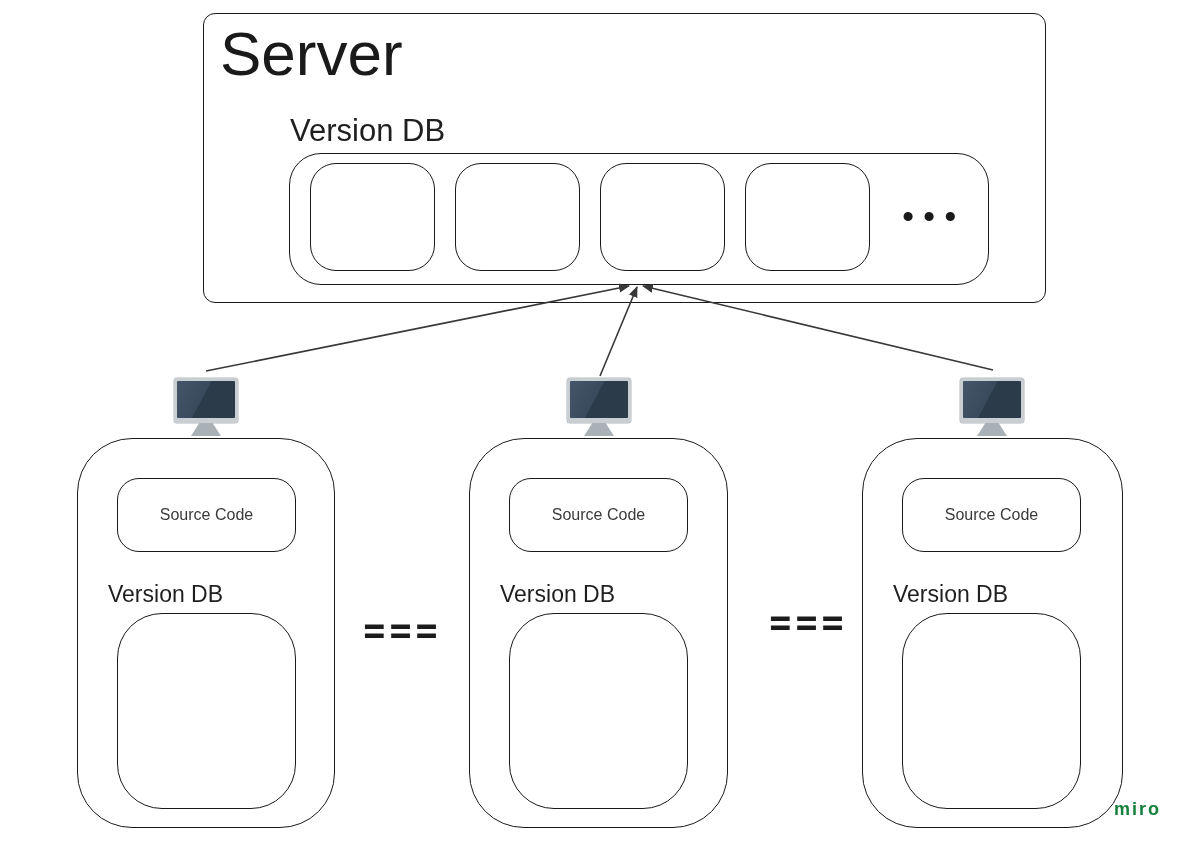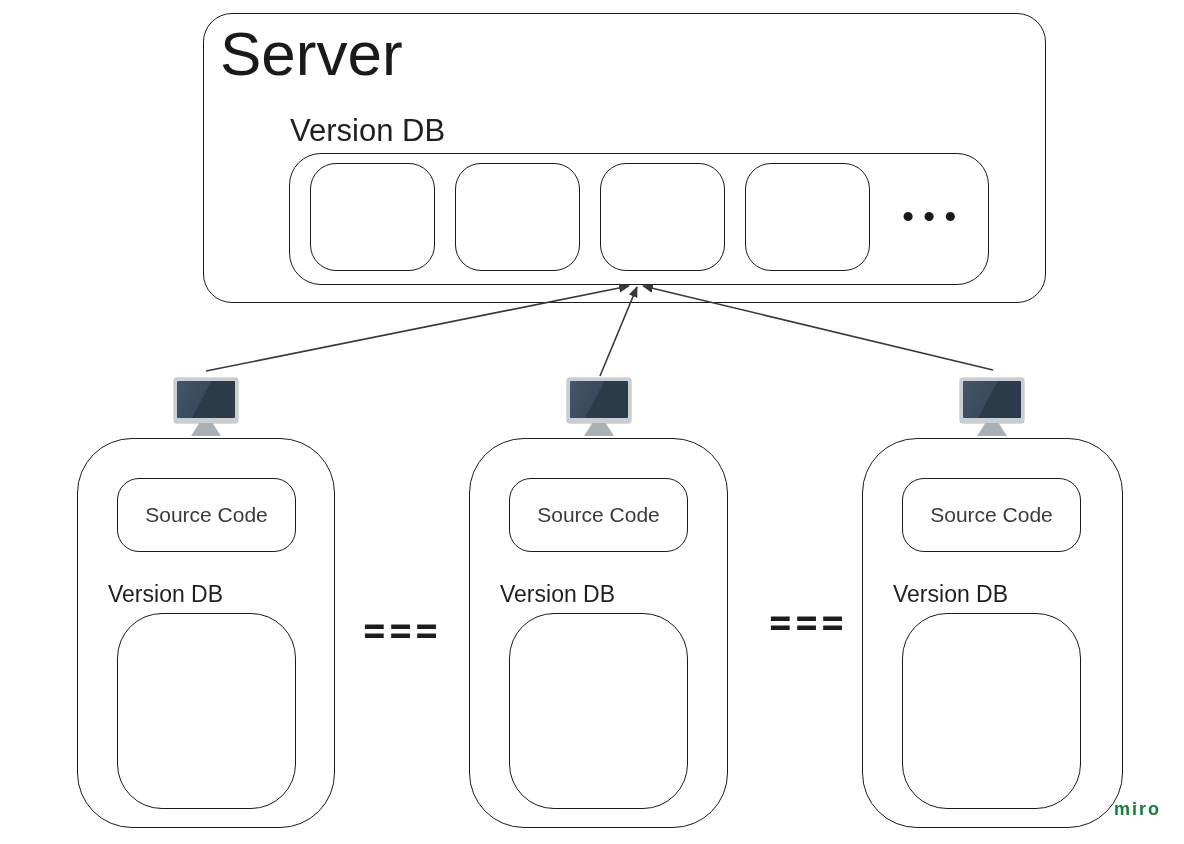--- a/index.html
+++ b/index.html
@@ -11,21 +11,21 @@
     font-family:"Liberation Sans","DejaVu Sans",sans-serif;
     color:#1f1f1f;
   }
   .box{
     position:absolute;
     border:1.5px solid #1a1a1a;
     background:#ffffff;
     box-sizing:border-box;
   }
   
-  #server-box{left:203px;top:13px;width:843px;height:290px;border-radius:29px;}
+  #server-box{left:203px;top:13px;width:843px;height:290px;border-radius:12px;}
   #server-title{
     position:absolute;left:16px;top:4px;
     font-size:62px;line-height:1.15;font-weight:400;color:#1a1a1a;
     white-space:nowrap;
   }
   #server-vdb-label{
     position:absolute;left:86px;top:98px;
     font-size:31px;line-height:1.2;color:#1f1f1f;white-space:nowrap;
   }
   #server-vdb-box{left:85px;top:139px;width:700px;height:132px;border-radius:32px;}
@@ -65,21 +65,21 @@
   .client-box{top:438px;height:390px;border-radius:55px;}
   #client-1{left:77px;width:258px;}
   #client-2{left:469px;width:259px;}
   #client-3{left:862px;width:261px;}
   .source-code-box{
     position:absolute;left:39px;top:39px;width:179px;height:74px;
     border:1.5px solid #1a1a1a;border-radius:22px;background:#fff;
     box-sizing:border-box;
     display:flex;align-items:center;justify-content:center;
   }
-  .source-code-label{font-size:21px;color:#3a3a3a;white-space:nowrap;}
+  .source-code-label{font-size:16px;color:#3a3a3a;white-space:nowrap;}
   .client-vdb-label{
     position:absolute;left:30px;top:142px;
     font-size:23px;color:#1f1f1f;white-space:nowrap;
   }
   .client-vdb-box{
     position:absolute;left:39px;top:174px;width:179px;height:196px;
     border:1.5px solid #1a1a1a;border-radius:45px;background:#fff;
     box-sizing:border-box;
   }
   

